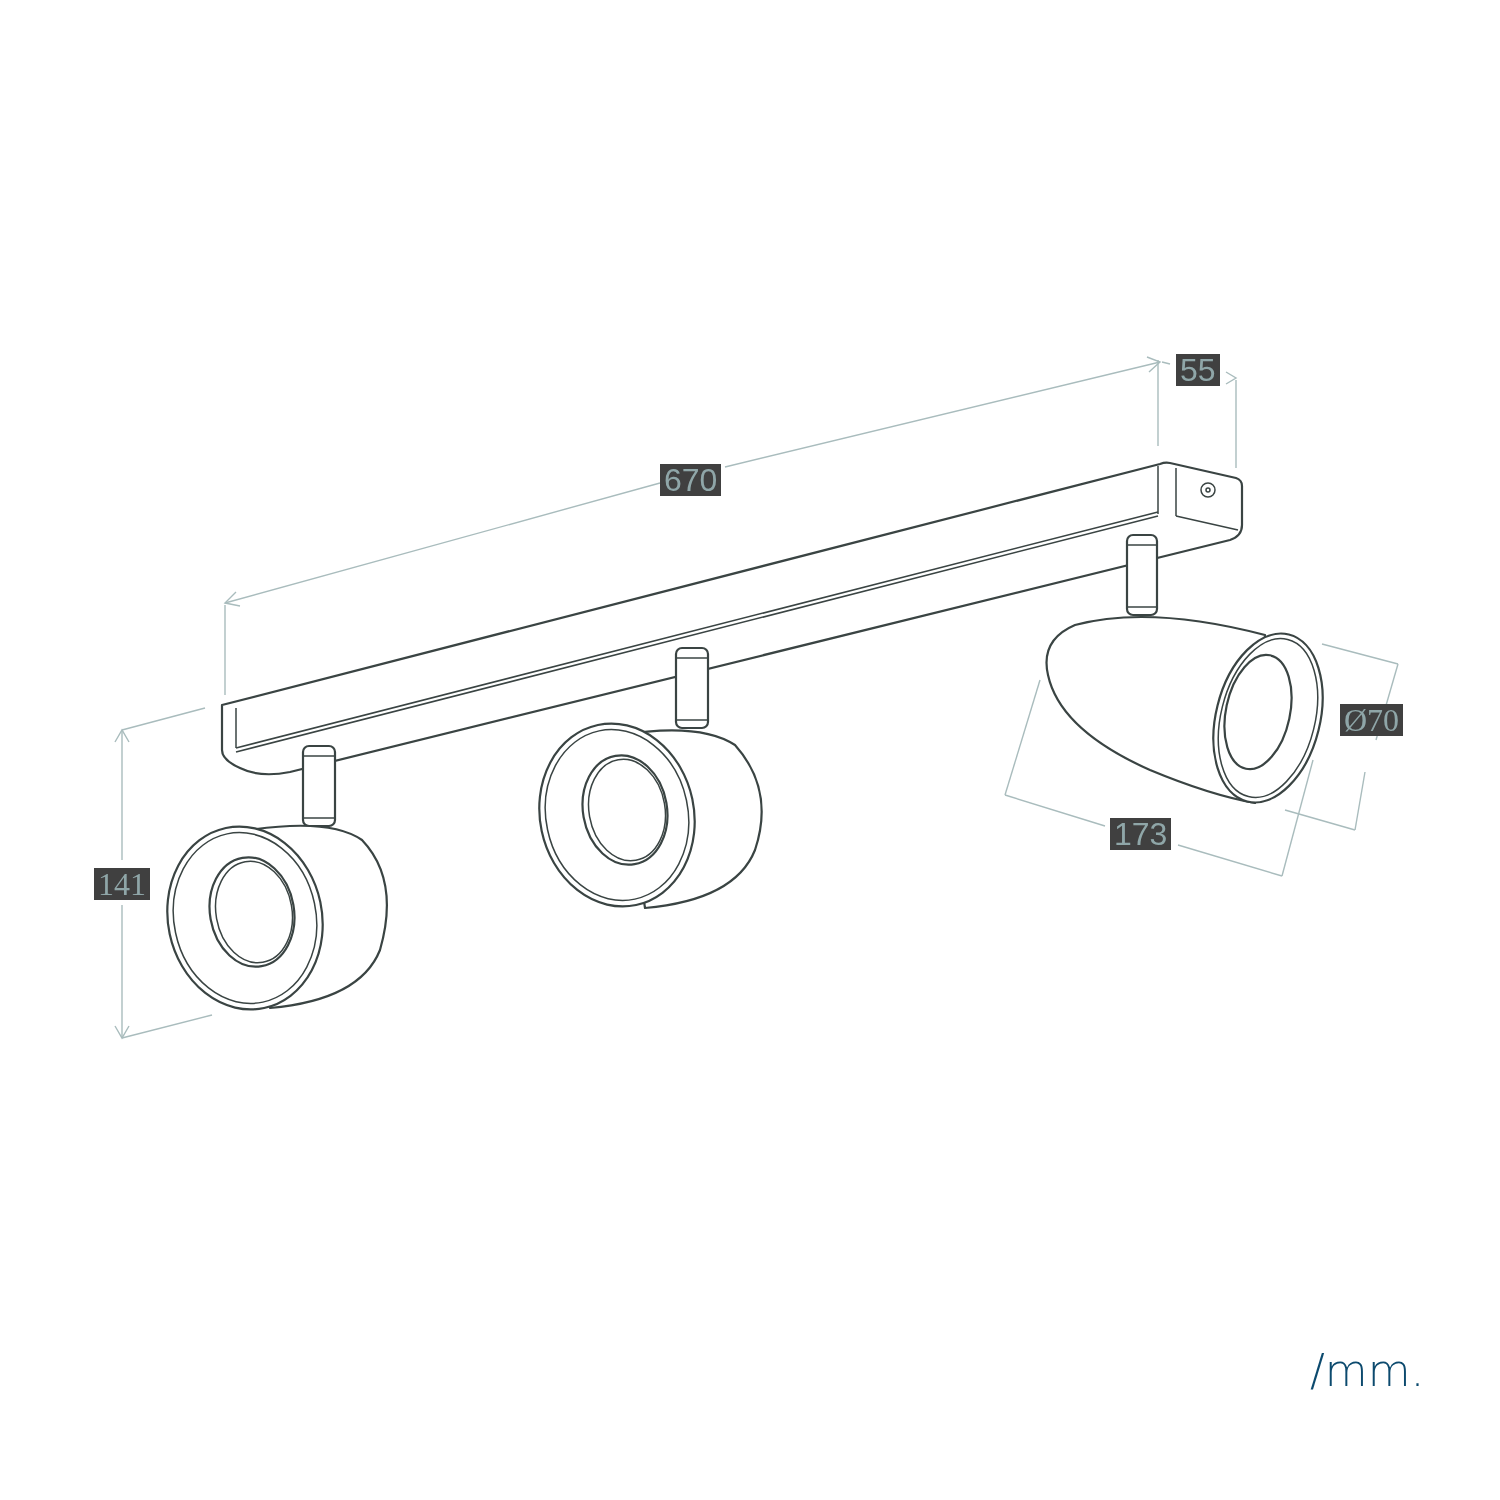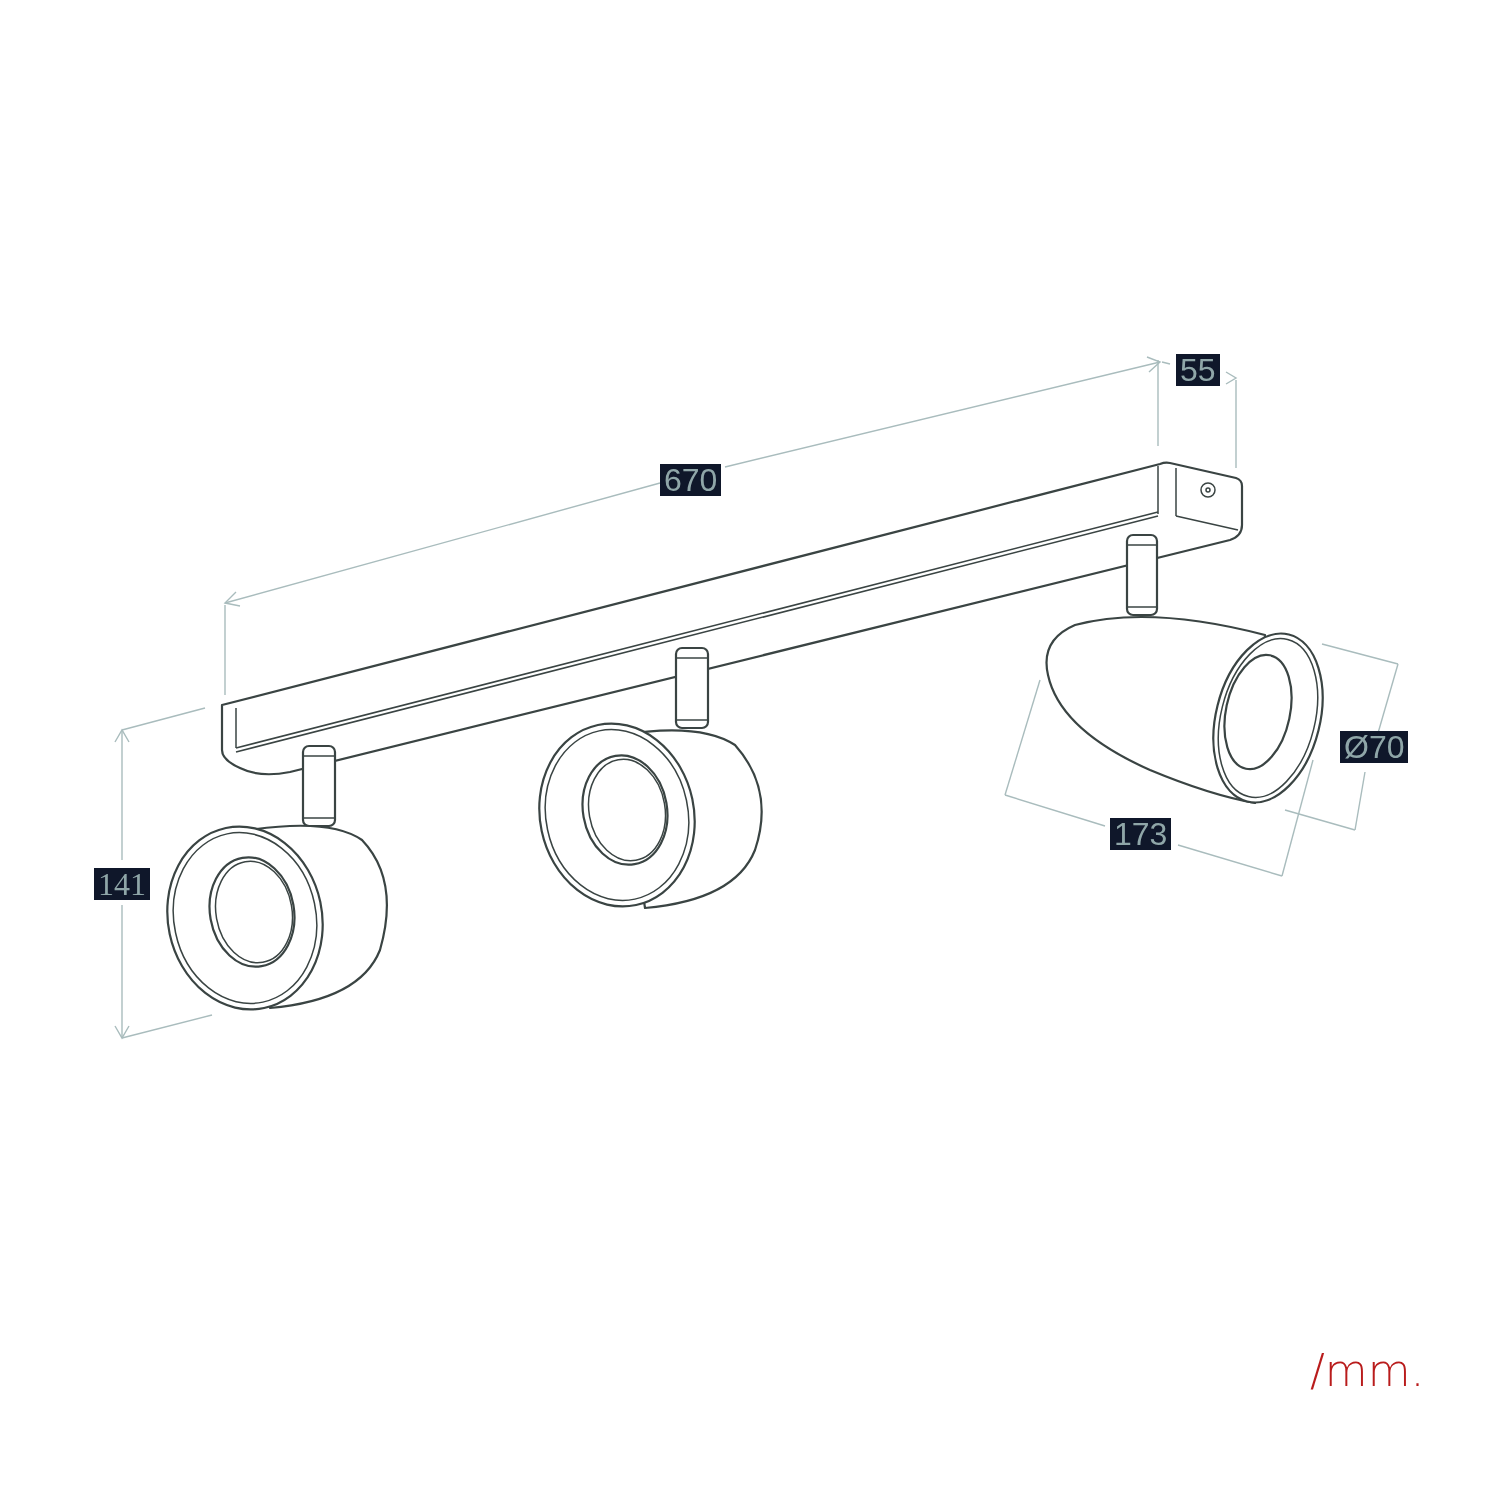--- a/index.html
+++ b/index.html
@@ -1,22 +1,22 @@
 <!DOCTYPE html>
 <html><head>
 <meta charset="utf-8">
 <style>
   html, body { margin: 0; padding: 0; background: #ffffff; }
   body { width: 1500px; height: 1500px; position: relative; overflow: hidden; font-family: "Liberation Sans", sans-serif; }
   svg#drawing { position: absolute; left: 0; top: 0; }
   .obj { fill: #ffffff; stroke: #3a4443; stroke-width: 2.2; stroke-linejoin: round; stroke-linecap: round; }
   .objthin { fill: none; stroke: #3a4443; stroke-width: 1.5; }
   .dim { fill: none; stroke: #a9bcbd; stroke-width: 1.4; }
-  .dimlabel { position: absolute; color: #8fa6a8; font-family: "Liberation Sans", sans-serif; font-size: 32px; line-height: 1; background: #0f172a; padding: 0 4px; }
-  .unit { position: absolute; color: #b91c1c; font-family: "DejaVu Sans", sans-serif; font-size: 44px; font-weight: 300; }
+  .dimlabel { position: absolute; color: #8fa6a8; font-family: "Liberation Sans", sans-serif; font-size: 32px; line-height: 1; background: #404040; padding: 0 4px; }
+  .unit { position: absolute; color: #0c4a6e; font-family: "DejaVu Sans", sans-serif; font-size: 44px; font-weight: 300; }
 </style>
 </head>
 <body>
 
 <svg id="drawing" width="1500" height="1500" viewBox="0 0 1500 1500" xmlns="http://www.w3.org/2000/svg">
 
   <g>
 
     <line class="dim" x1="225" y1="603" x2="660" y2="483"></line>
     <line class="dim" x1="725" y1="467" x2="1160" y2="362"></line>
@@ -90,14 +90,14 @@
     <ellipse class="obj" cx="1268" cy="718" rx="52" ry="86" transform="rotate(14 1268 718)"></ellipse>
     <ellipse class="objthin" cx="1268" cy="718" rx="47" ry="81" transform="rotate(14 1268 718)"></ellipse>
     <ellipse class="obj" cx="1258" cy="712" rx="32" ry="58" transform="rotate(12 1258 712)"></ellipse>
   </g>
 </svg>
 
 <div class="dimlabel" style="left:660px; top:464px;">670</div>
 <div class="dimlabel" style="left:1176px; top:354px;">55</div>
 <div class="dimlabel" style="left:94px; top:868px;font-family:Liberation Serif, serif;">141</div>
 <div class="dimlabel" style="left:1110px; top:818px;">173</div>
-<div class="dimlabel" style="left:1340px; top:731px;">Ø70</div>
+<div class="dimlabel" style="left:1340px; top:704px;font-family:Liberation Serif, serif;">Ø70</div>
 <div class="unit" style="left:1310px; top:1345px;">/mm.</div>
 
 </body></html>

